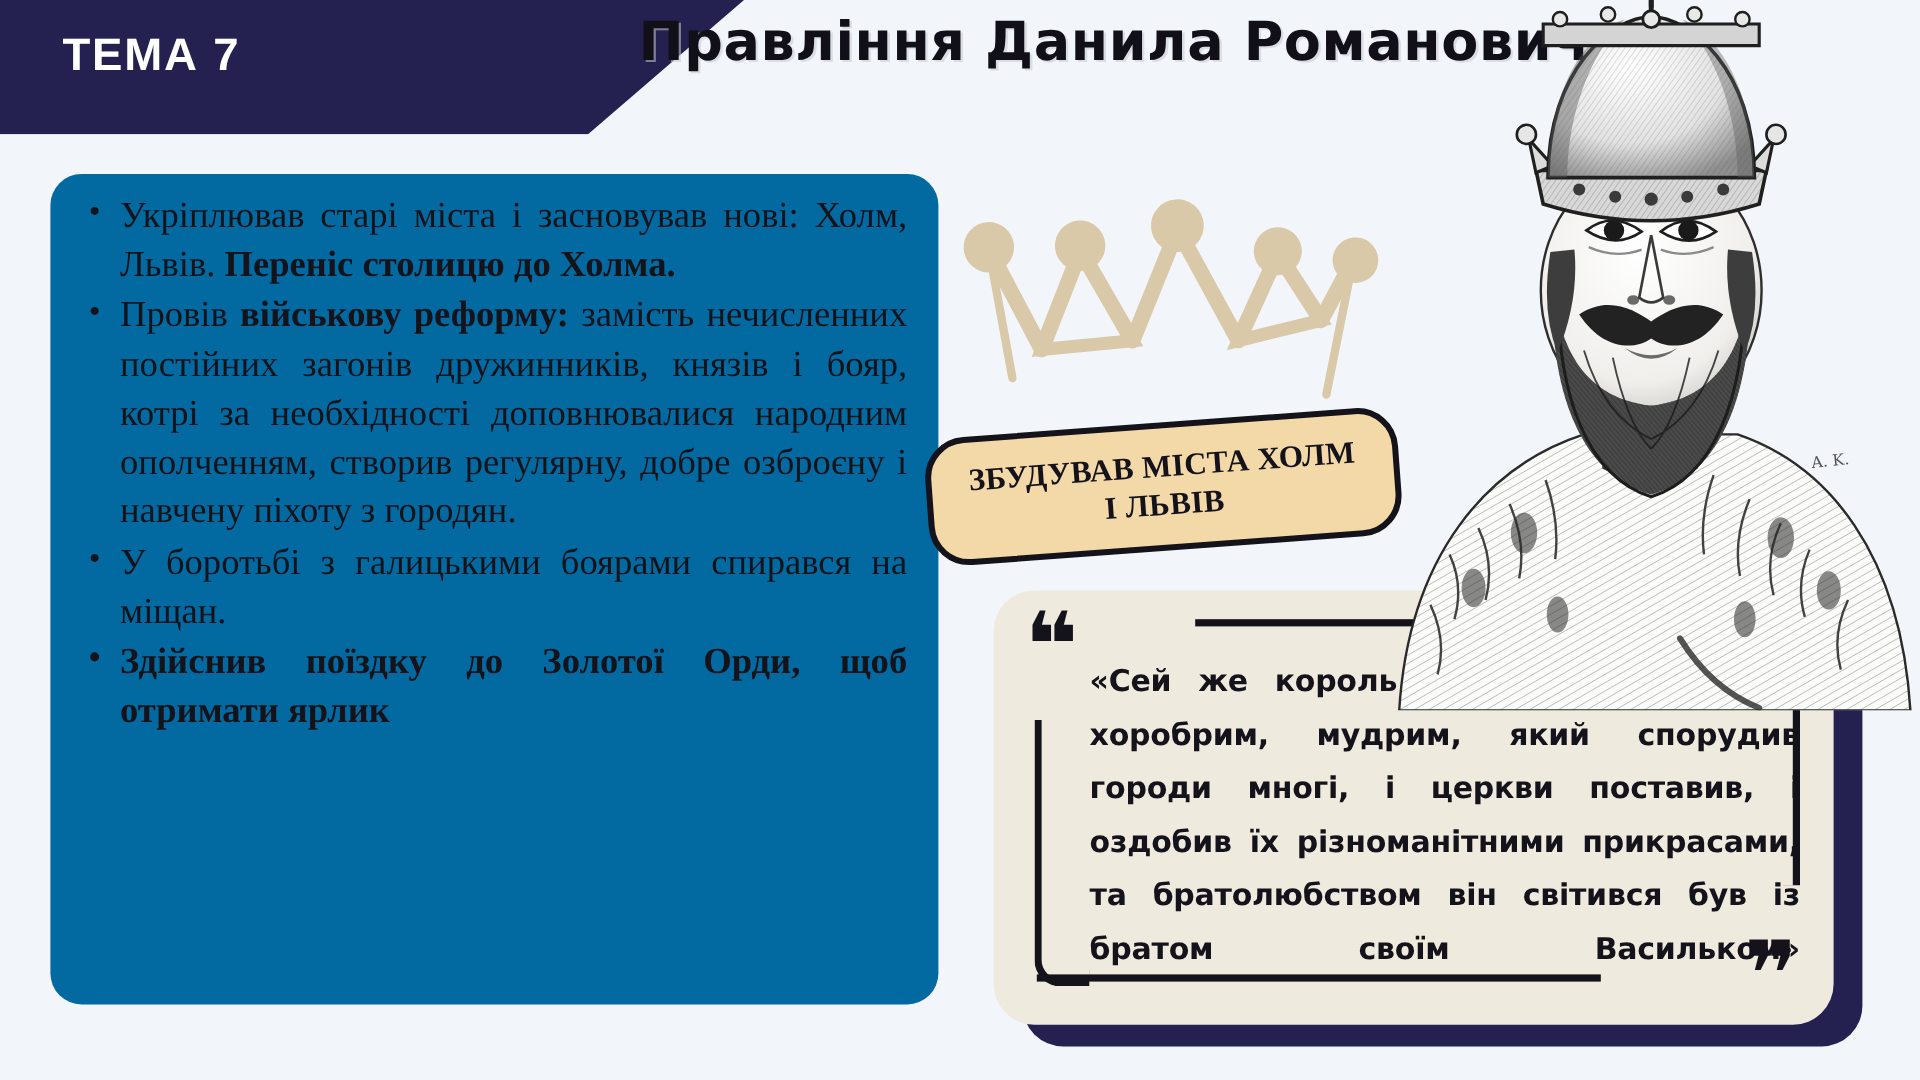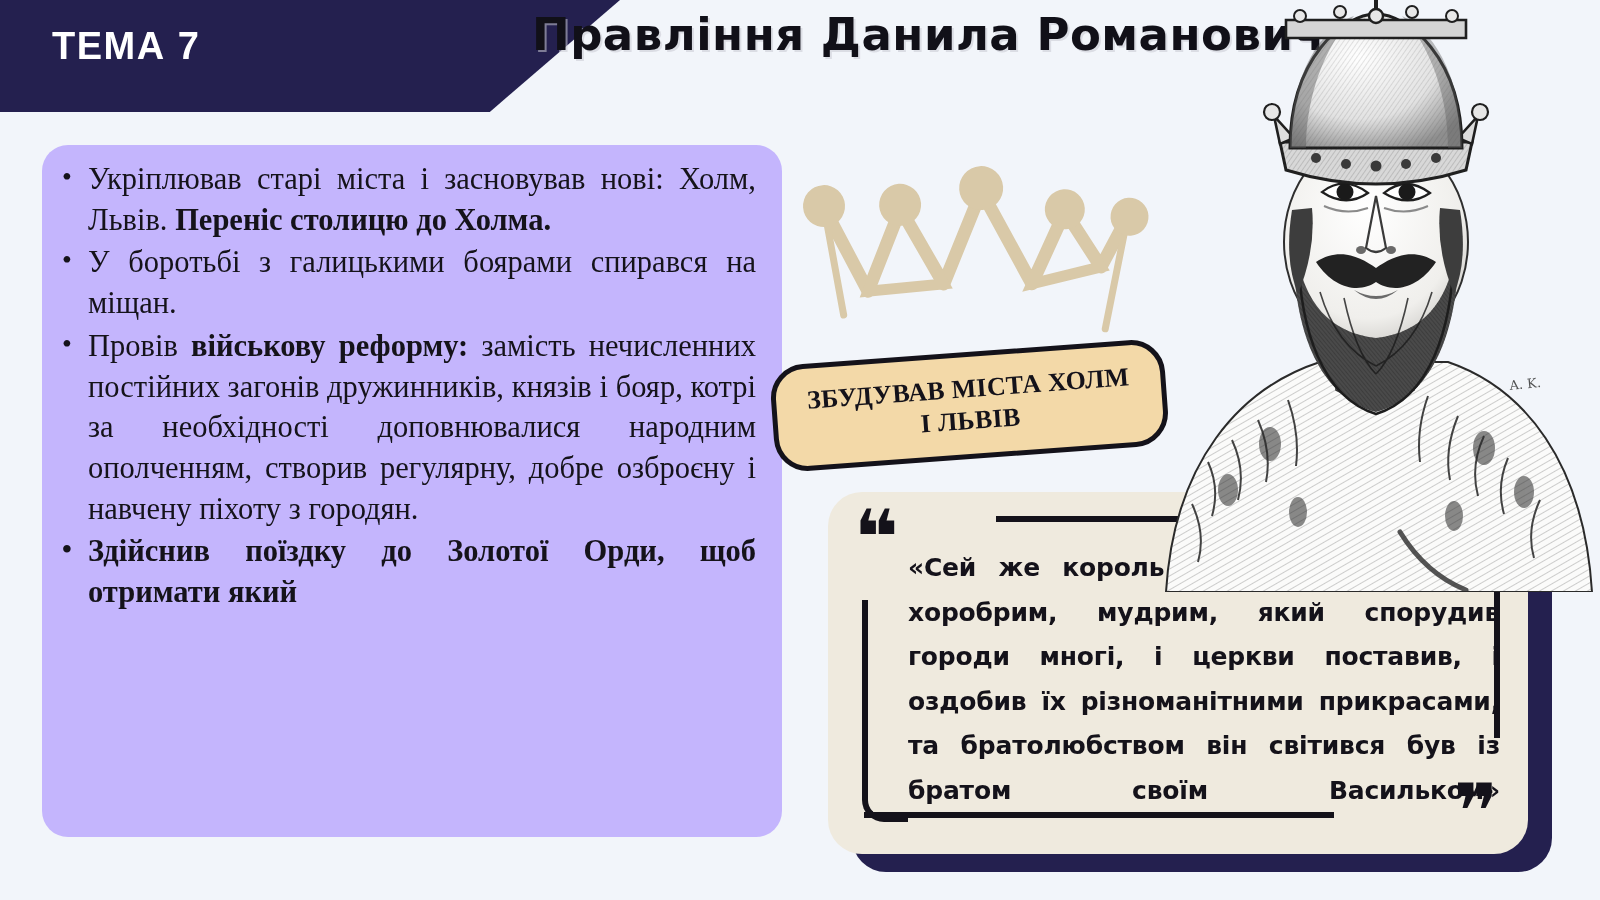--- a/index.html
+++ b/index.html
@@ -46,23 +46,23 @@
     text-shadow: 2px 2px 0 rgba(200,200,210,.55);
     z-index: 6;
   }
 
   
   .bullet-panel {
     position: absolute;
     left: 42px; top: 145px;
     width: 740px;
     height: 692px;
-    background: #c4b5fd;
+    background: #0369a1;
     border-radius: 26px;
-    padding: 14px 26px 10px 10px;
+    padding: 14px 26px 10px 22px;
     z-index: 4;
   }
   .bullet-list { list-style: none; }
   .bullet-item {
     position: relative;
     padding-left: 36px;
     margin-bottom: 2px;
     font-size: 30.5px;
     line-height: 1.335;
     color: #15131a;
@@ -216,27 +216,27 @@
 <div class="slide-title">
   <div>Правління Данила Романовича</div>
 </div>
 
 <div class="bullet-panel">
   <ul class="bullet-list">
     <li class="bullet-item">
       <span class="line">Укріплював старі міста і засновував нові: Холм, Львів. </span><span class="b">Переніс столицю до Холма.</span>
     </li>
     <li class="bullet-item">
+      <span class="line">Провів </span><span class="b">військову реформу:</span><span class="line"> замість нечисленних постійних загонів дружинників, князів і бояр, котрі за необхідності доповнювалися народним ополченням, створив регулярну, добре озброєну і навчену піхоту з городян.</span>
+    </li>
+    <li class="bullet-item">
       <span class="line">У боротьбі з галицькими боярами спирався на міщан.</span>
     </li>
-    <li class="bullet-item">
-      <span class="line">Провів </span><span class="b">військову реформу:</span><span class="line"> замість нечисленних постійних загонів дружинників, князів і бояр, котрі за необхідності доповнювалися народним ополченням, створив регулярну, добре озброєну і навчену піхоту з городян.</span>
-    </li>
     <li class="bullet-item all-bold">
-      <span class="line">Здійснив поїздку до Золотої Орди, щоб отримати який</span>
+      <span class="line">Здійснив поїздку до Золотої Орди, щоб отримати ярлик</span>
     </li>
   </ul>
 </div>
 
 <div class="crown-decor">
   <svg viewBox="0 0 370 205" width="370" height="205" aria-hidden="true">
     <path d="M28 42 L66 128 L104 48 L142 126 L186 36 L230 132 L268 62 L300 120 L330 72" fill="none" stroke="#d9c9a8" stroke-width="13" stroke-linejoin="round" stroke-linecap="round"></path>
     <path d="M66 128 L104 48 L142 126 Z" fill="none" stroke="#d9c9a8" stroke-width="11"></path>
     <path d="M230 132 L268 62 L300 120 Z" fill="none" stroke="#d9c9a8" stroke-width="11"></path>
     <path d="M28 42 L40 150" stroke="#d9c9a8" stroke-width="7" stroke-linecap="round" fill="none"></path>

